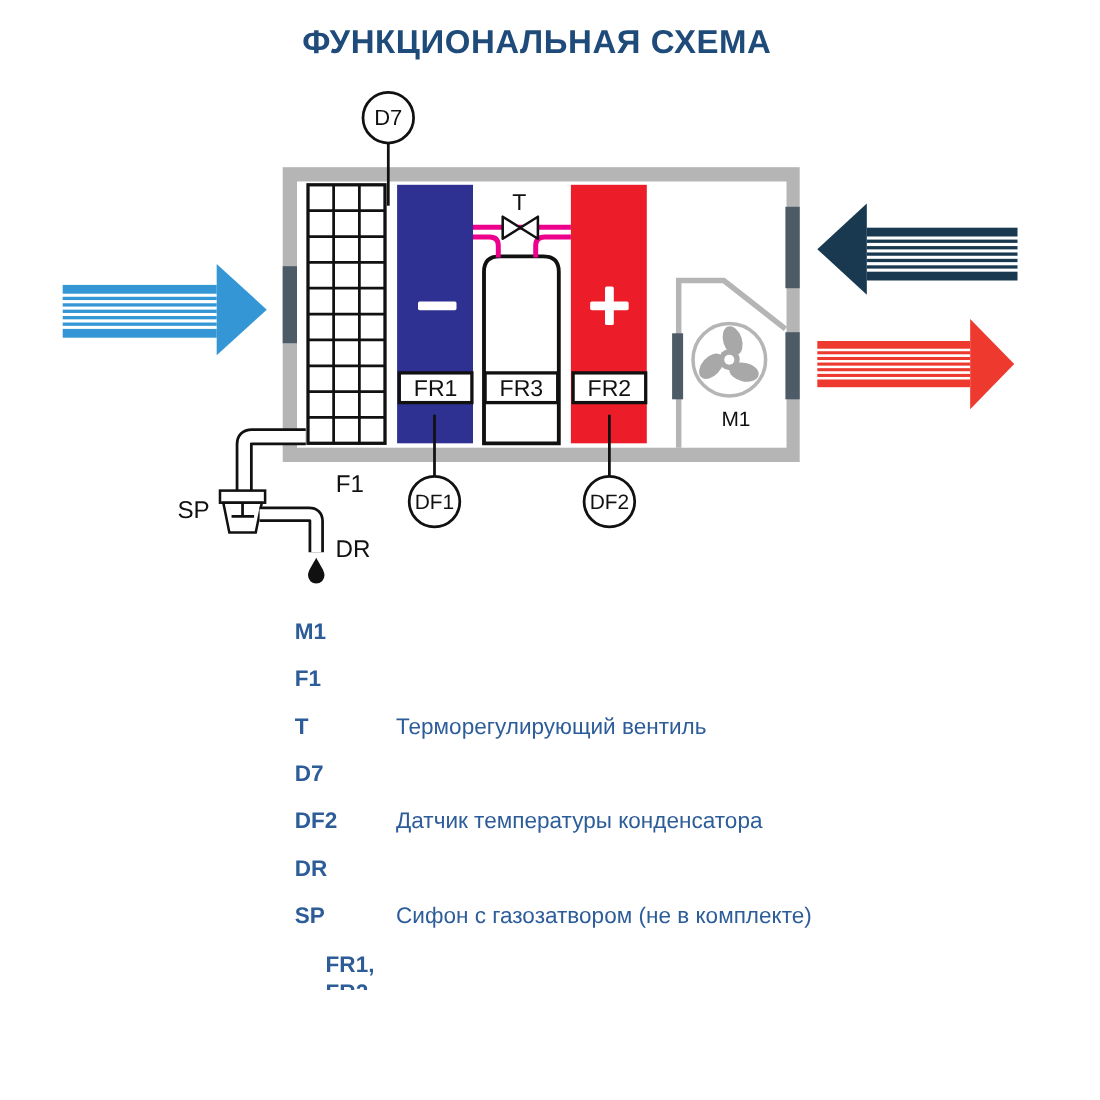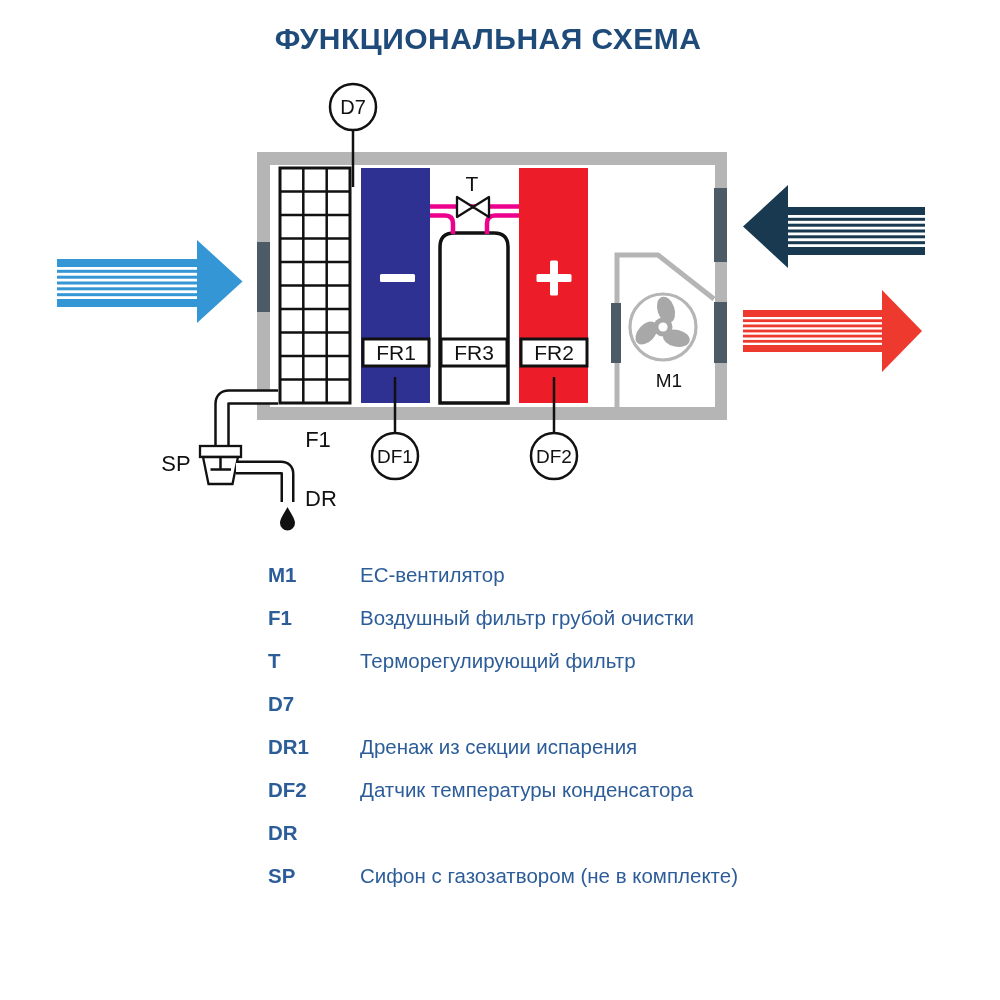--- a/index.html
+++ b/index.html
@@ -163,36 +163,30 @@
       <rect x="743" y="334.7" width="139" height="2.8"></rect>
       <rect x="743" y="339.9" width="139" height="2.8"></rect>
       <rect x="743" y="345" width="139" height="7"></rect>
       <polygon points="882,290 882,372 922,331"></polygon>
     </g>
   </svg>
 
   <div class="legend">
     <div class="lrow">
       <div class="term">M1</div>
-      <div class="desc">ЕС-вентилятор</div>
     </div>
     <div class="lrow">
       <div class="term">F1</div>
-      <div class="desc">Воздушный фильтр грубой очистки</div>
     </div>
     <div class="lrow">
       <div class="term">T</div>
-      <div class="desc">Терморегулирующий фильтр</div>
+      <div class="desc">Терморегулирующий вентиль</div>
     </div>
     <div class="lrow">
       <div class="term">D7</div>
-    </div>
-    <div class="lrow">
-      <div class="term">DR1</div>
-      <div class="desc">Дренаж из секции испарения</div>
     </div>
     <div class="lrow">
       <div class="term">DF2</div>
       <div class="desc">Датчик температуры конденсатора</div>
     </div>
     <div class="lrow">
       <div class="term">DR</div>
     </div>
     <div class="lrow">
       <div class="term">SP</div>

